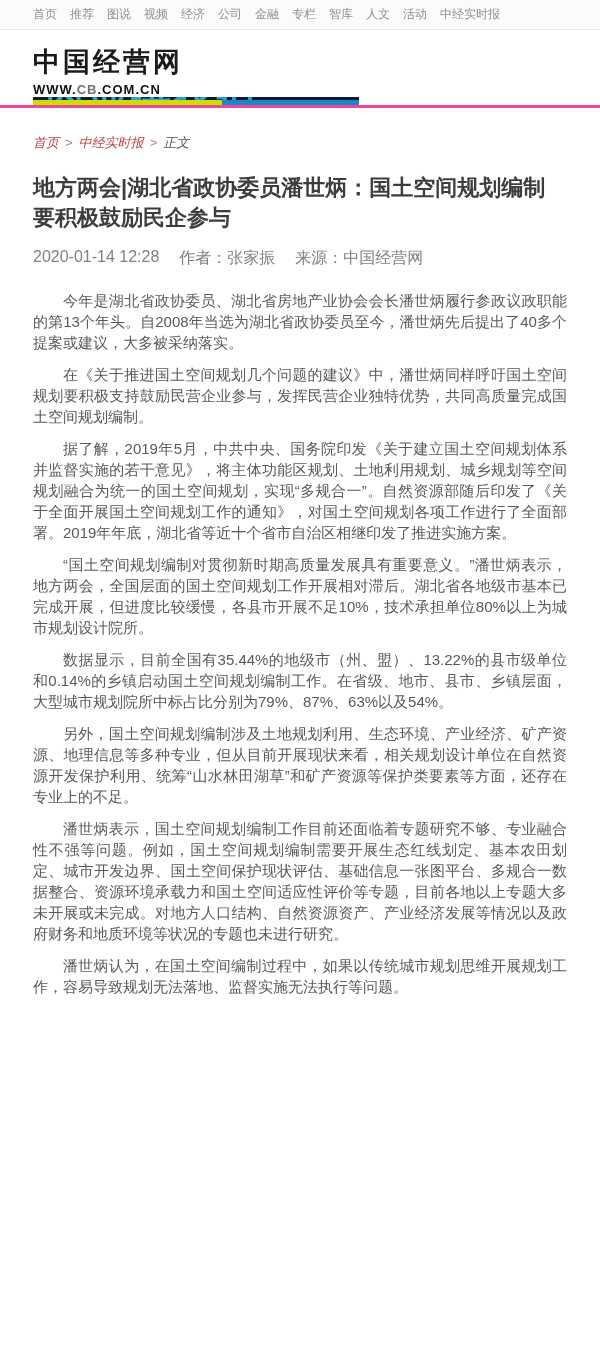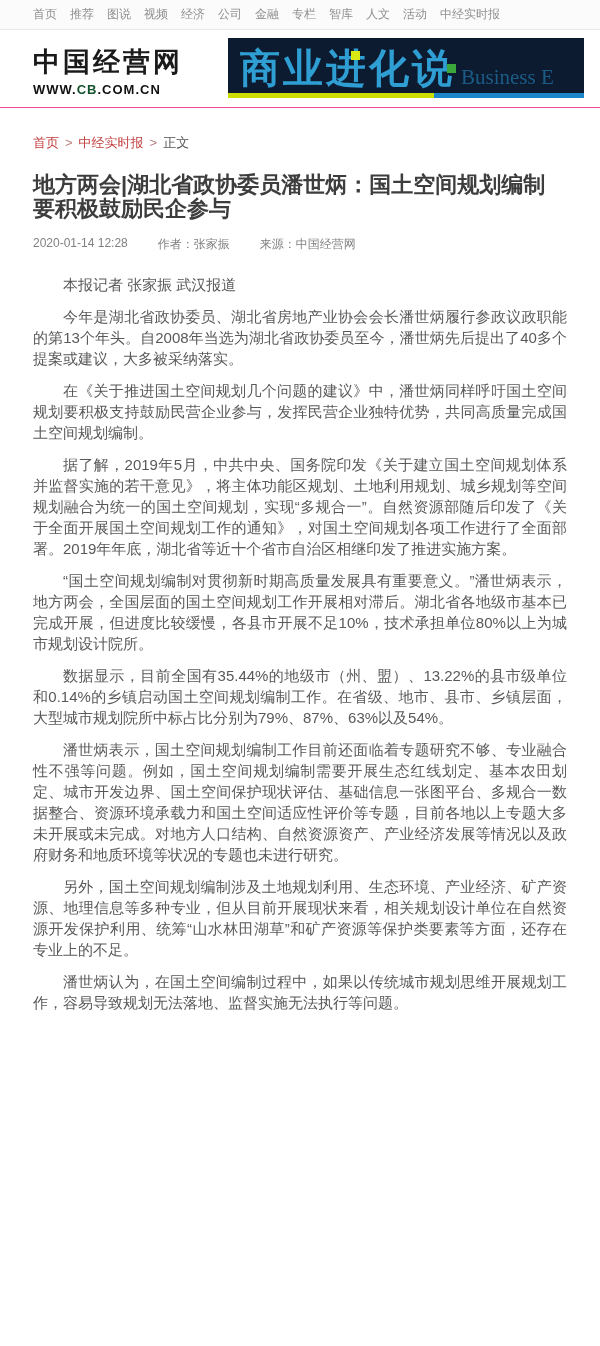--- a/index.html
+++ b/index.html
@@ -22,39 +22,40 @@
     color: #8f8f8f;
     white-space: nowrap;
   }
   .topnav span { cursor: pointer; }
   
   .header {
     display: flex;
     align-items: flex-start;
     padding: 8px 16px 0 33px;
     height: 78px;
-    border-bottom: 1px solid #ec4899;
+    border-bottom: 3px solid #ec4899;
     background: #ffffff;
+    flex-direction: column;
   }
   .logo { width: 195px; padding-top: 6px; }
   .logo-title {
     font-size: 27px;
     font-weight: 700;
     color: #1a1a1a;
     letter-spacing: 3px;
     font-family: "Liberation Serif", "DejaVu Serif", serif;
   }
   .logo-url {
     margin-top: 2px;
     font-size: 13px;
     font-weight: 700;
     color: #111111;
     letter-spacing: 1px;
   }
-  .logo-url .cb { color: #14532d; }
+  .logo-url .cb { color: #737373; }
   .banner {
     position: relative;
     flex: 1;
     height: 60px;
     background: #0d1b31;
     display: flex;
     align-items: center;
     padding-left: 12px;
     overflow: hidden;
   }
@@ -84,41 +85,42 @@
     height: 5px;
     display: flex;
   }
   .banner-stripes .stripe-yellow { width: 58%; background: #ccdd00; }
   .banner-stripes .stripe-blue   { width: 42%; background: #1d86c8; }
   
   .breadcrumb {
     margin: 26px 0 0 33px;
     font-size: 13px;
     color: #9a9a9a;
+    font-style: italic;
   }
   .breadcrumb a {
     color: #c03d3d;
     text-decoration: none;
     cursor: pointer;
   }
   .breadcrumb .sep { margin: 0 6px; color: #b9807f; }
   .breadcrumb .current { color: #555555; }
   
   .article-title {
     margin: 21px 33px 0;
     font-size: 22px;
-    line-height: 24px;
+    line-height: 30px;
     font-weight: 600;
     color: #3d3d3d;
   }
   .meta {
     display: flex;
-    gap: 30px;
+    gap: 20px;
     margin: 15px 33px 0;
-    font-size: 12px;
+    font-size: 16px;
     color: #808080;
   }
   .body-text { margin: 21px 33px 0; padding-bottom: 14px; }
   .body-text p {
     font-size: 15px;
     line-height: 21px;
     margin: 0 0 11px;
     text-indent: 2em;
     text-align: justify;
     color: #595959;
@@ -166,24 +168,23 @@
 <article>
   <h1 class="article-title">地方两会|湖北省政协委员潘世炳：国土空间规划编制要积极鼓励民企参与</h1>
 
   <div class="meta">
     <span>2020-01-14 12:28</span>
     <span>作者：张家振</span>
     <span>来源：中国经营网</span>
   </div>
 
   <div class="body-text">
-    <p>本报记者 张家振 武汉报道</p>
     <p>今年是湖北省政协委员、湖北省房地产业协会会长潘世炳履行参政议政职能的第13个年头。自2008年当选为湖北省政协委员至今，潘世炳先后提出了40多个提案或建议，大多被采纳落实。</p>
     <p>在《关于推进国土空间规划几个问题的建议》中，潘世炳同样呼吁国土空间规划要积极支持鼓励民营企业参与，发挥民营企业独特优势，共同高质量完成国土空间规划编制。</p>
     <p>据了解，2019年5月，中共中央、国务院印发《关于建立国土空间规划体系并监督实施的若干意见》，将主体功能区规划、土地利用规划、城乡规划等空间规划融合为统一的国土空间规划，实现“多规合一”。自然资源部随后印发了《关于全面开展国土空间规划工作的通知》，对国土空间规划各项工作进行了全面部署。2019年年底，湖北省等近十个省市自治区相继印发了推进实施方案。</p>
     <p>“国土空间规划编制对贯彻新时期高质量发展具有重要意义。”潘世炳表示，地方两会，全国层面的国土空间规划工作开展相对滞后。湖北省各地级市基本已完成开展，但进度比较缓慢，各县市开展不足10%，技术承担单位80%以上为城市规划设计院所。</p>
     <p>数据显示，目前全国有35.44%的地级市（州、盟）、13.22%的县市级单位和0.14%的乡镇启动国土空间规划编制工作。在省级、地市、县市、乡镇层面，大型城市规划院所中标占比分别为79%、87%、63%以及54%。</p>
+    <p>另外，国土空间规划编制涉及土地规划利用、生态环境、产业经济、矿产资源、地理信息等多种专业，但从目前开展现状来看，相关规划设计单位在自然资源开发保护利用、统筹“山水林田湖草”和矿产资源等保护类要素等方面，还存在专业上的不足。</p>
     <p>潘世炳表示，国土空间规划编制工作目前还面临着专题研究不够、专业融合性不强等问题。例如，国土空间规划编制需要开展生态红线划定、基本农田划定、城市开发边界、国土空间保护现状评估、基础信息一张图平台、多规合一数据整合、资源环境承载力和国土空间适应性评价等专题，目前各地以上专题大多未开展或未完成。对地方人口结构、自然资源资产、产业经济发展等情况以及政府财务和地质环境等状况的专题也未进行研究。</p>
-    <p>另外，国土空间规划编制涉及土地规划利用、生态环境、产业经济、矿产资源、地理信息等多种专业，但从目前开展现状来看，相关规划设计单位在自然资源开发保护利用、统筹“山水林田湖草”和矿产资源等保护类要素等方面，还存在专业上的不足。</p>
     <p>潘世炳认为，在国土空间编制过程中，如果以传统城市规划思维开展规划工作，容易导致规划无法落地、监督实施无法执行等问题。</p>
 
   </div>
 </article>
 
 </body></html>

